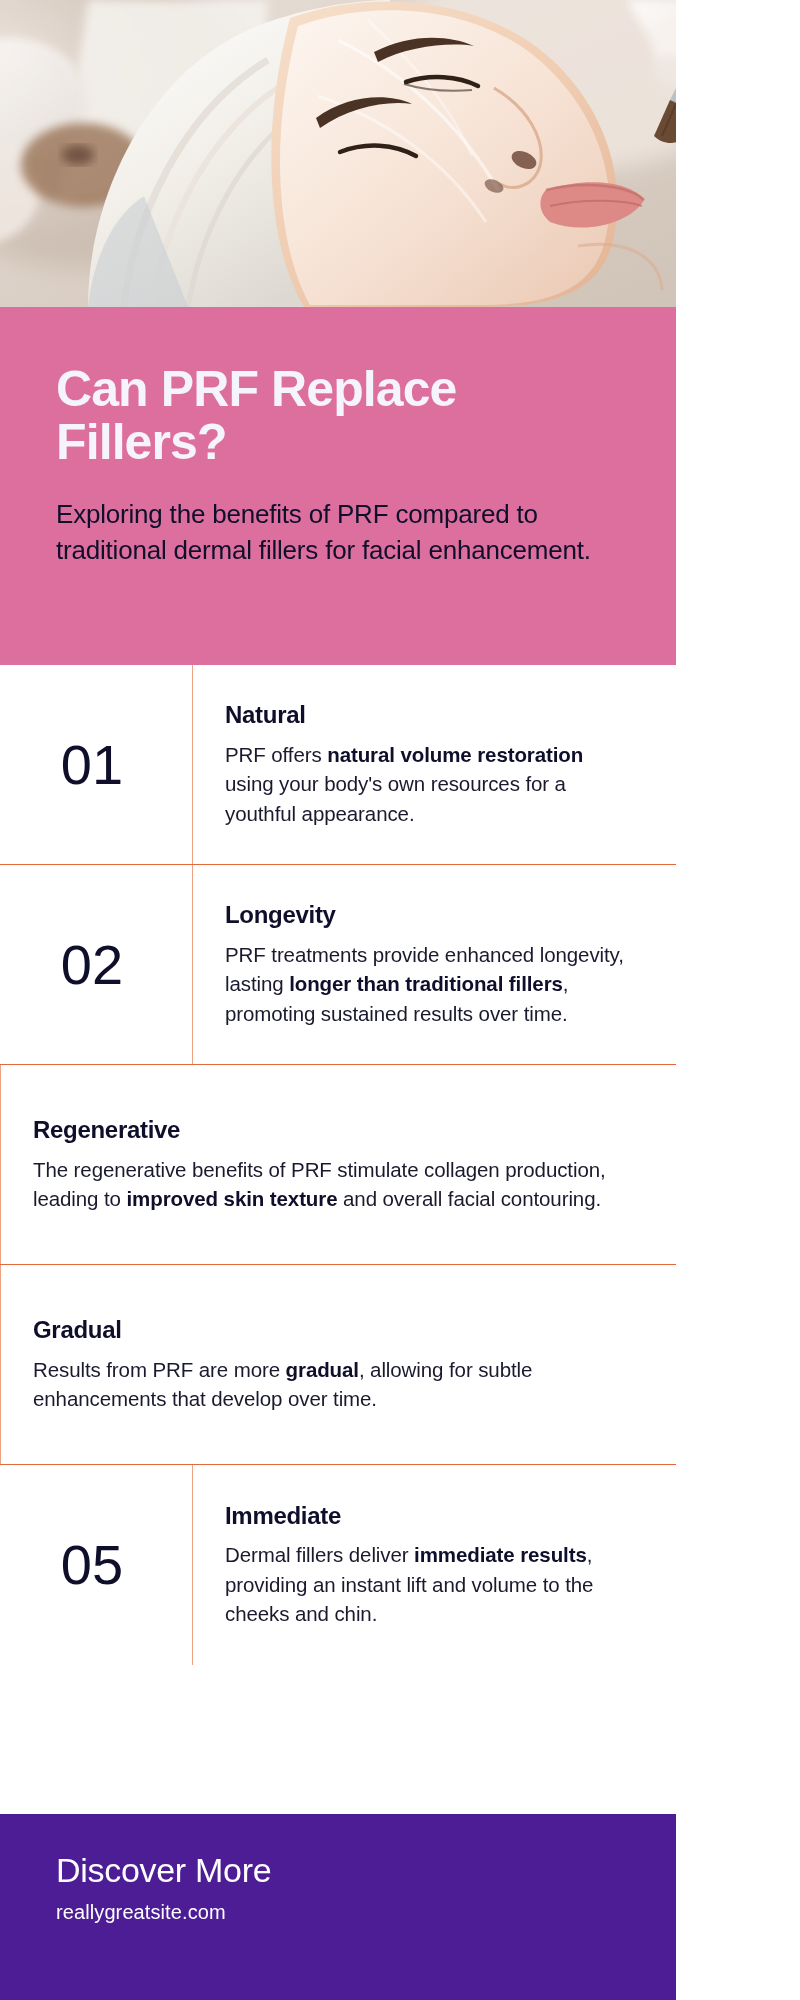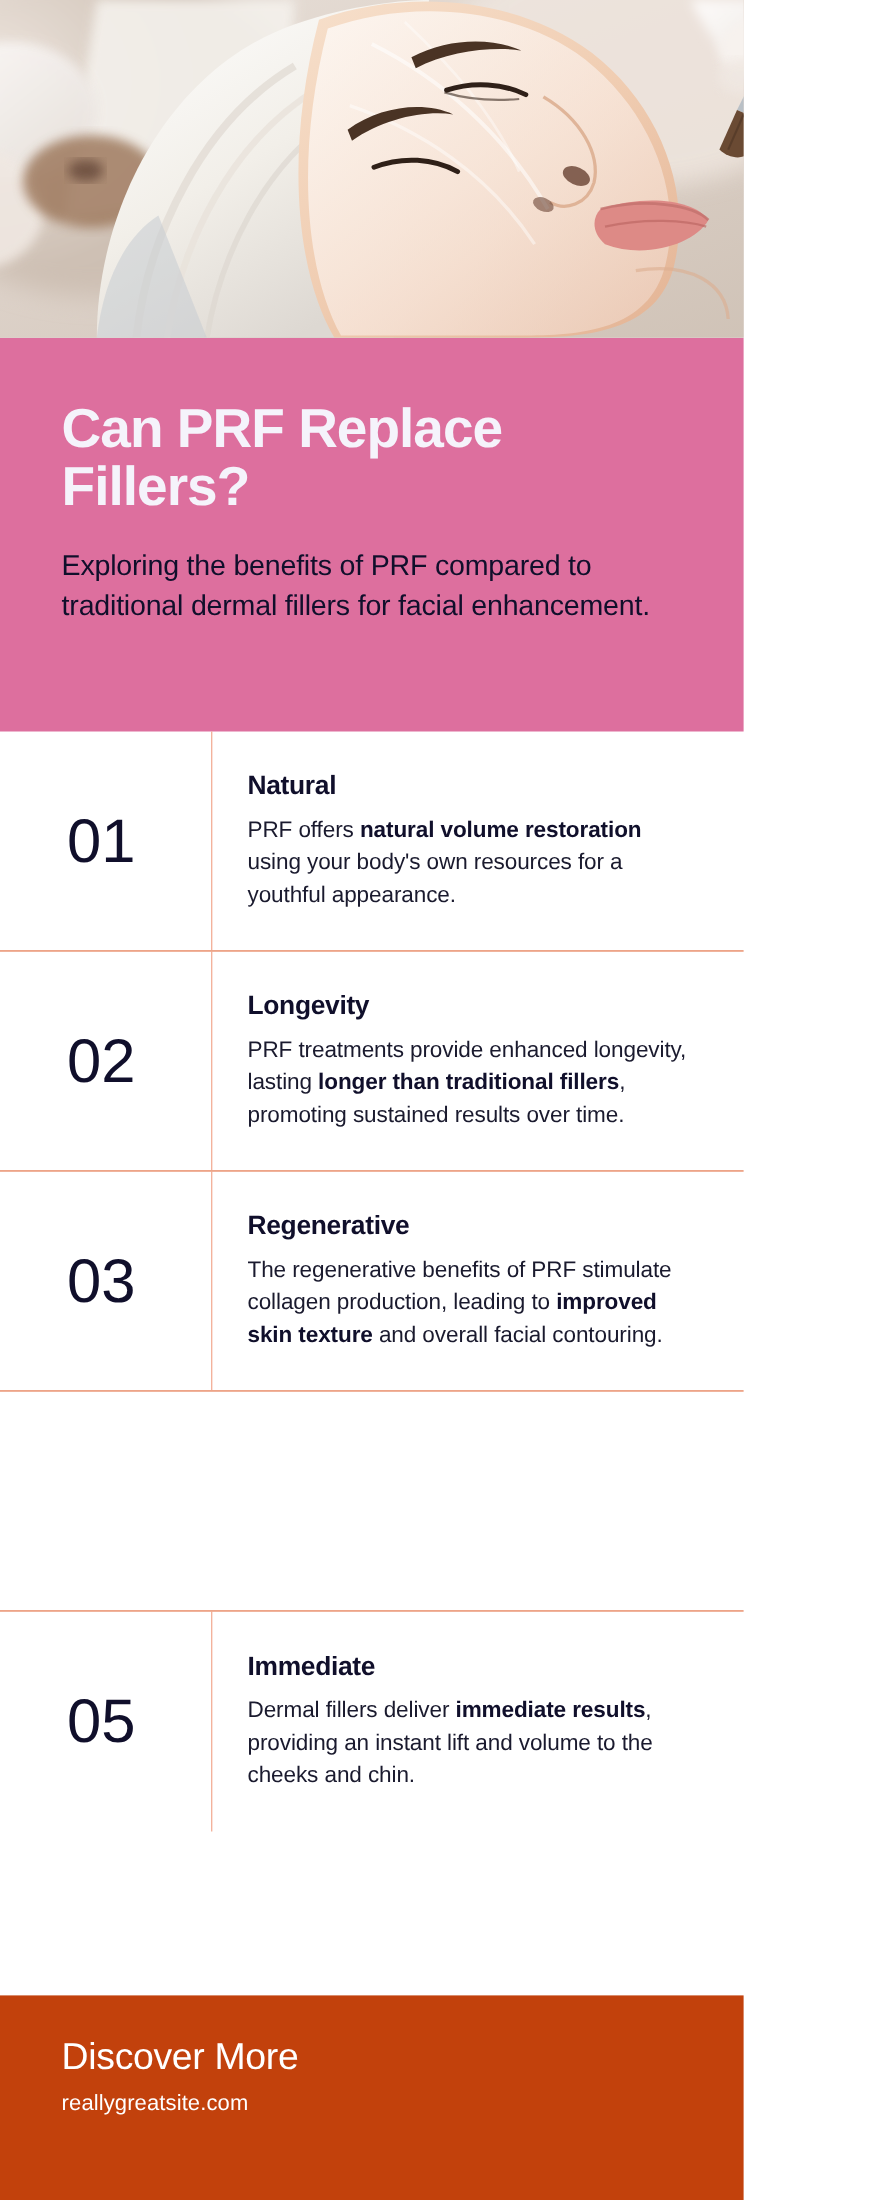--- a/index.html
+++ b/index.html
@@ -124,21 +124,21 @@
     left: 192px;
     width: 1.5px;
     background: #f0a084;
     bottom: 0;
     height: 0;
   }
 
   
   .footer {
     position: relative;
-    background: #c2410c;
+    background: #4c1d95;
     flex: 0 0 auto;
     height: 186px;
     padding: 38px 88px 0 56px;
     box-sizing: border-box;
   }
   .footer-cta {
     margin: 0 0 12px 0;
     font-size: 34px;
     font-weight: normal;
     color: #ffffff;
@@ -271,29 +271,30 @@
       <div class="list-item">
         <div class="num-col">
           <span class="num">02</span>
         </div>
         <div class="text-col">
           <p class="item-head">Longevity</p>
           <p class="item-body"><span>PRF treatments provide enhanced longevity, lasting </span><b>longer than traditional fillers</b><span>, promoting sustained results over time.</span></p>
         </div>
       </div>
       <div class="list-item">
-        <div class="num-col">
-          <span class="num">03</span>
-        </div>
         <div class="text-col">
           <p class="item-head">Regenerative</p>
           <p class="item-body"><span>The regenerative benefits of PRF stimulate collagen production, leading to </span><b>improved skin texture</b><span> and overall facial contouring.</span></p>
         </div>
       </div>
       <div class="list-item">
+        <div class="text-col">
+          <p class="item-head">Gradual</p>
+          <p class="item-body"><span>Results from PRF are more </span><b>gradual</b><span>, allowing for subtle enhancements that develop over time.</span></p>
+        </div>
       </div>
       <div class="list-item">
         <div class="num-col">
           <span class="num">05</span>
         </div>
         <div class="text-col">
           <p class="item-head">Immediate</p>
           <p class="item-body"><span>Dermal fillers deliver </span><b>immediate results</b><span>, providing an instant lift and volume to the cheeks and chin.</span></p>
         </div>
       </div>

